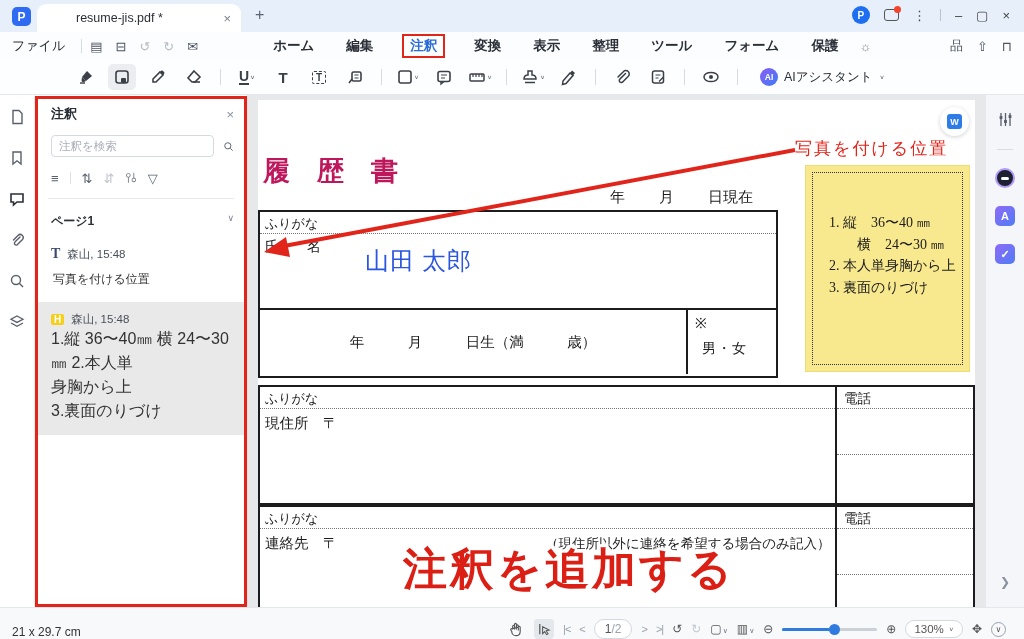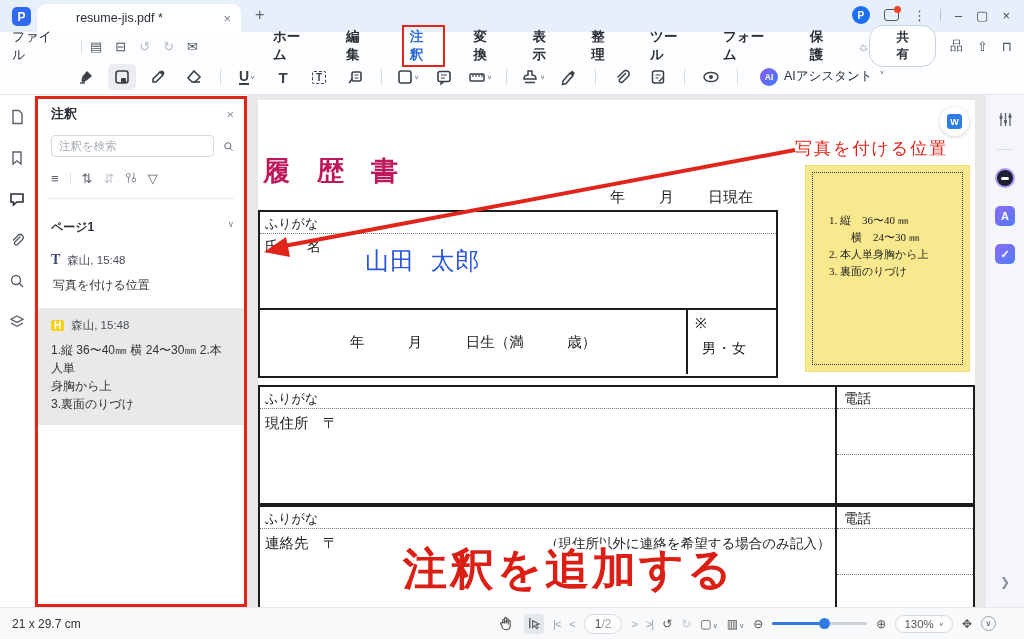--- a/index.html
+++ b/index.html
@@ -41,21 +41,21 @@
   
   .toolbar { height:35px; background:#fdfeff; border-bottom:1px solid #e4e7eb; display:flex; align-items:center; padding-left:68px; }
   .tool { width:28px; height:26px; display:flex; align-items:center; justify-content:center; margin:0 4px; border-radius:5px; color:#3b4048; }
   .tool.sel { background:#ebedf1; }
   .tool svg { display:block; }
   .t-sep { width:1px; height:16px; background:#d7dce3; margin:0 8px; }
   .caret { font-size:7px; color:#6a7280; margin-left:1px; transform:scaleY(.8); }
   .u-glyph { font-size:14px; font-weight:bold; border-bottom:2px solid #3b4048; line-height:1; }
   .t-glyph { font-size:15px; font-weight:bold; }
   .tbox-glyph { font-size:10px; font-weight:bold; border:1px dashed #3b4048; border-radius:2px; padding:0 3px; }
-  .ai-chip { display:flex; align-items:flex-start; gap:6px; margin-left:14px; }
+  .ai-chip { display:flex; align-items:center; gap:6px; margin-left:14px; }
   .ai-badge { width:18px; height:18px; border-radius:50%; background:linear-gradient(135deg,#8a5cf6,#3f7df6);
               color:#fff; font-size:8.5px; font-weight:bold; display:flex; align-items:center; justify-content:center; }
   .ai-label { font-size:12.5px; color:#2a2f38; }
 
   
   .main { display:flex; height:512px; }
   .leftstrip { width:35px; background:#fff; border-right:1px solid #ececef; display:flex; flex-direction:column; align-items:center; padding-top:14px; gap:22px; }
   .leftstrip .s-ico { color:#5a5f6b; }
   .leftstrip .active-ico { color:#2a2f38; }
 
@@ -65,31 +65,31 @@
   .panel-head { display:flex; align-items:center; }
   .panel-title { font-weight:bold; font-size:13px; color:#2a2f38; }
   .panel-close { margin-left:auto; color:#8a90a0; font-size:13px; }
   .searchrow { display:flex; align-items:center; margin-top:12px; gap:9px; }
   .searchrow input { width:163px; height:22px; border:1px solid #d5dae2; border-radius:4px; padding:8px 7px; font-size:11.5px; color:#333; outline:none; }
   .searchrow input::placeholder { color:#a9aeb9; }
   .filters { display:flex; align-items:center; gap:11px; margin-top:13px; color:#5a6170; font-size:13px; }
   .filters .dim { color:#c0c5cf; }
   .f-sep { width:1px; height:12px; background:#dadee5; }
   .panel-hr { border:none; border-top:1px solid #e8eaee; margin:12px 0 0 -3px; }
-  .pagegroup { display:flex; align-items:flex-start; margin-top:20px; }
+  .pagegroup { display:flex; align-items:flex-start; margin-top:14px; }
   .pagegroup .pg-label { font-weight:bold; font-size:12px; color:#2a2f38; }
   .pagegroup .pg-caret { margin-left:auto; color:#7a8292; font-size:9px; }
   .comment { margin-top:16px; }
   .c-head { display:flex; align-items:center; gap:7px; }
   .badge-T { color:#3c4a6e; font-family:"Liberation Serif", serif; font-weight:bold; font-size:14px; }
   .badge-H { background:#f6cf1b; color:#fff; font-size:10px; font-weight:bold; padding:0 3px; border-radius:2px; }
   .c-meta { font-size:11.5px; color:#4a4f5a; }
   .c-body { font-size:12px; color:#333; margin:9px 0 0 2px; }
   .comment2 { background:#e9e9ea; margin:14px -10px 0 -13px; padding:10px 12px 12px 13px; }
-  .c-lines { font-size:12px; color:#333; margin-top:8px; line-height:1.5; }
+  .c-lines { font-size:16px; color:#333; line-height:1.5; }
   .reply input { width:100%; height:21px; margin-top:10px; border:1px solid #c6cbd3; background:#f0f0f1; border-radius:2px;
                  padding:0 6px; font-size:11px; color:#9aa0ab; outline:none; }
   .reply input::placeholder { color:#9aa0ab; }
 
   .docarea { flex:1; background:#e7e8ea; position:relative; }
   .page { position:absolute; left:10px; top:5px; width:717px; height:507px; background:#fff; overflow:hidden; }
   .serif { font-family:"Liberation Serif","DejaVu Serif", serif; }
   .doc-title { position:absolute; left:5px; top:53px; font-size:27px; font-weight:bold; color:#be185d; }
   .date-line { position:absolute; left:352px; top:88px; display:flex; gap:34px; font-size:15px; color:#1c1c1c; }
   .tbl { position:absolute; border:2px solid #1c1c1c; }
@@ -108,41 +108,41 @@
   .tbl-cont { left:0; top:405px; width:717px; height:102px; display:flex; border-bottom:none; }
   .col-l { flex:1; }
   .col-r { width:138px; border-left:2px solid #1c1c1c; }
   .r-row1 { height:22px; border-bottom:1px dotted #777; font-size:13.5px; padding:3px 0 0 7px; color:#1c1c1c; }
   .r-row2 { height:46px; border-bottom:1px dotted #777; }
   .addr-label { font-size:14.5px; padding:5px 0 0 5px; color:#1c1c1c; position:relative; }
   .cont-note { position:absolute; left:285px; top:6px; font-size:13.5px; color:#1c1c1c; }
 
   .photo-note { position:absolute; left:547px; top:65px; width:165px; height:207px; background:#f8e98f; border:1px solid #eedc74; z-index:5; }
   .photo-note .dotted { position:absolute; inset:6px; border:1.5px dotted #333; }
-  .photo-note .pn-text { position:absolute; left:23px; top:46px; font-size:11px; color:#1c1c1c; line-height:1.55; }
+  .photo-note .pn-text { position:absolute; left:23px; top:46px; font-size:14px; color:#1c1c1c; line-height:1.55; }
   .photo-callout { position:absolute; left:537px; top:37px; color:#e1251b; font-size:17px; letter-spacing:2px; z-index:6; }
   .arrow-svg { position:absolute; left:0; top:40px; z-index:10; pointer-events:none; }
 
   .caption { position:absolute; left:145px; top:440px; font-size:44px; font-weight:900; color:#db1f14; letter-spacing:3px; z-index:20;
              text-shadow:-3px -3px 0 #fff,3px -3px 0 #fff,-3px 3px 0 #fff,3px 3px 0 #fff,0 -3px 0 #fff,0 3px 0 #fff,-3px 0 0 #fff,3px 0 0 #fff; }
   .w-float { position:absolute; left:682px; top:7px; width:29px; height:29px; border-radius:50%; background:#fff;
              box-shadow:0 1px 4px rgba(0,0,0,.18); display:flex; align-items:center; justify-content:center; z-index:8; }
   .w-inner { width:15px; height:15px; border-radius:3px; background:#2e7ce8; color:#fff; font-size:9px; font-weight:bold;
              display:flex; align-items:center; justify-content:center; }
 
   .rightstrip { width:39px; background:#f4f6fa; border-left:1px solid #e7e9ee; display:flex; flex-direction:column; align-items:center; padding-top:16px; gap:18px; }
   .rs-sep { width:16px; height:1px; background:#d8dce3; }
   .robot { width:20px; height:20px; border-radius:50%; background:#1c2030; border:2px solid #b49af8; position:relative; }
   .robot::after { content:""; position:absolute; left:4px; top:7px; width:8px; height:3px; background:#fff; border-radius:2px; }
   .sq-grad { width:20px; height:20px; border-radius:5px; background:linear-gradient(135deg,#8f6bf7,#4f7bf5); color:#fff; font-size:11px; font-weight:bold;
              display:flex; align-items:center; justify-content:center; }
   .rs-chevron { margin-top:auto; margin-bottom:18px; color:#8a90a0; font-size:12px; }
 
   
-  .statusbar { height:32px; background:#f7f9fb; border-top:1px solid #e4e7ea; display:flex; align-items:center; padding:0 28px 0 12px; font-size:12px; color:#333; }
+  .statusbar { height:32px; background:#f7f9fb; border-top:1px solid #e4e7ea; display:flex; align-items:flex-end; padding:0 18px 0 12px; font-size:12px; color:#333; }
   .sb-right { margin-left:auto; display:flex; align-items:center; gap:9px; color:#555; }
   .sb-ico { display:flex; align-items:center; justify-content:center; width:20px; height:20px; border-radius:4px; }
   .sb-ico.sel { background:#e4e7eb; }
   .sb-txt { color:#9aa2ad; font-size:11px; letter-spacing:-1px; }
   .pagebox { border:1px solid #d4d9e0; background:#fff; border-radius:10px; padding:2px 10px; font-size:12px; }
   .pagebox .tot { color:#9aa2ad; }
   .zoombox { border:1px solid #d4d9e0; background:#fff; border-radius:10px; padding:2px 8px; font-size:11.5px; display:flex; gap:4px; align-items:center; }
   .slider { width:95px; height:3px; background:#ccd1d8; border-radius:2px; position:relative; }
   .slider .fill { position:absolute; left:0; top:0; height:3px; width:50%; background:#2f7bdf; border-radius:2px; }
   .slider .thumb { position:absolute; left:47px; top:-4px; width:11px; height:11px; background:#2f7bdf; border-radius:50%; }
@@ -186,21 +186,20 @@
     <span class="menu-item active">注釈</span>
     <span class="menu-item">変換</span>
     <span class="menu-item">表示</span>
     <span class="menu-item">整理</span>
     <span class="menu-item">ツール</span>
     <span class="menu-item">フォーム</span>
     <span class="menu-item">保護</span>
   </span>
   <span class="bulb">☼</span>
   <span class="mb-right">
-    <button class="share-btn">共有</button>
     <span class="g-ico">品</span>
     <span class="g-ico">⇧</span>
     <span class="g-ico">⊓</span>
   </span>
 </div>
 
 <div class="toolbar">
   <span class="tool">
     <svg width="18" height="18" viewBox="0 0 18 18">
         <path d="M10 3l5 5-6 5-4-4z" fill="#3b4048"></path>
@@ -401,21 +400,21 @@
       <div class="date-line">
         <span>年</span>
           <span>月</span>
           <span>日現在</span>
       </div>
 
       <div class="tbl tbl-name">
         <div class="row-furi">ふりがな</div>
         <div class="row-name">
           <span class="name-label">氏　　名</span>
-          <span class="name-value" style="font-family:Liberation Mono, monospace;">山田 太郎</span>
+          <span class="name-value" style="font-family:Liberation Serif, serif;">山田 太郎</span>
         </div>
         <div class="row-birth">
           <div class="birth-left">年　　　月　　　日生（満　　　歳）</div>
           <div class="birth-right">
             <span class="gmark">※</span>
             <span class="glabel">男・女</span>
           </div>
         </div>
       </div>
 

